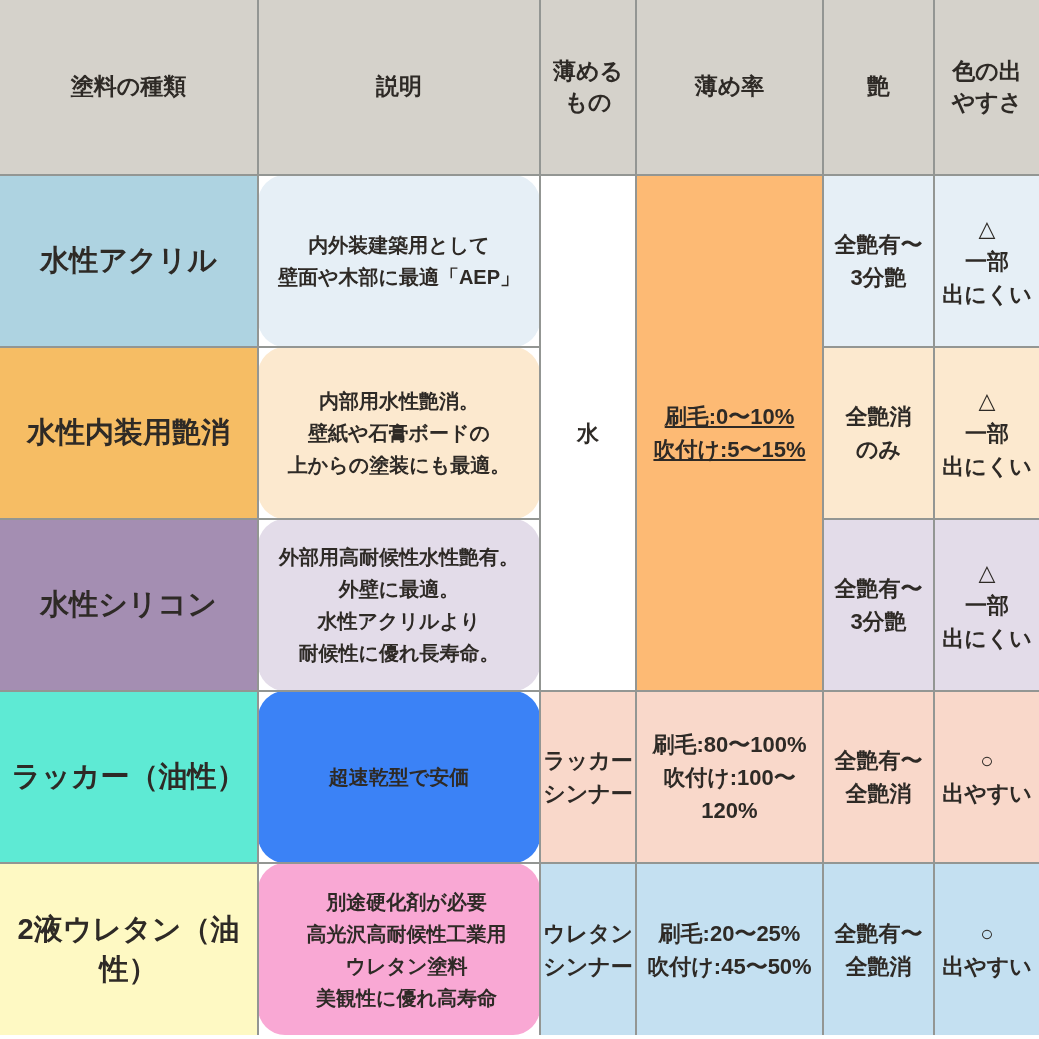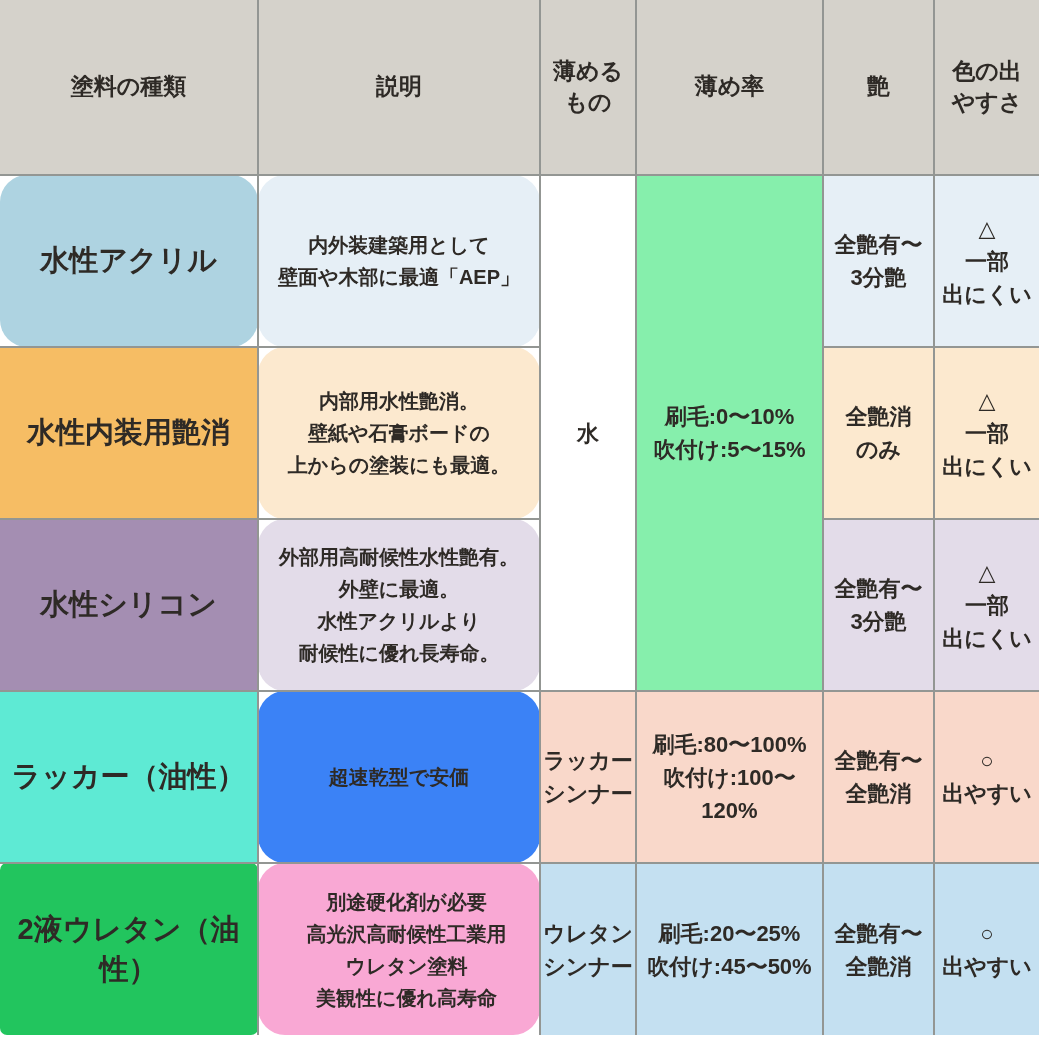--- a/index.html
+++ b/index.html
@@ -69,25 +69,25 @@
         <th data-name="header-thinner">薄める
 もの</th>
         <th data-name="header-thinning-ratio">薄め率</th>
         <th data-name="header-gloss">艶</th>
         <th data-name="header-color-ease">色の出
 やすさ</th>
       </tr>
   </thead>
   <tbody data-name="table-body">
       <tr data-name="table-row">
-        <td class="kind-name" data-name="cell-paint-type" style="background: rgb(174, 211, 225); border-radius: 27px;">水性アクリル</td>
+        <td class="kind-name" data-name="cell-paint-type" style="background: rgb(174, 211, 225);">水性アクリル</td>
         <td class="kind-desc" data-name="cell-description" style="background: rgb(230, 239, 246);">内外装建築用として
 壁面や木部に最適「AEP」</td>
         <td class="kind-mid" rowspan="3" data-name="cell-thinner" style="background: rgb(255, 255, 255);">水</td>
-        <td class="kind-mid" rowspan="3" data-name="cell-thinning-ratio" style="background: #86efac;">刷毛:0〜10%
+        <td class="kind-mid" rowspan="3" data-name="cell-thinning-ratio" style="background: #fdba74; text-decoration: underline;">刷毛:0〜10%
 吹付け:5〜15%</td>
         <td class="kind-mid" data-name="cell-gloss" style="background: rgb(230, 239, 246);">全艶有〜
 3分艶</td>
         <td class="kind-mid" data-name="cell-color-ease" style="background: rgb(230, 239, 246);">△
 一部
 出にくい</td>
       </tr>
       <tr data-name="table-row">
         <td class="kind-name" data-name="cell-paint-type" style="background: rgb(246, 189, 100);">水性内装用艶消</td>
         <td class="kind-desc" data-name="cell-description" style="background: rgb(252, 233, 207);">内部用水性艶消。
@@ -117,21 +117,21 @@
         <td class="kind-mid" data-name="cell-thinner" style="background: rgb(249, 216, 202);">ラッカー
 シンナー</td>
         <td class="kind-mid" data-name="cell-thinning-ratio" style="background: rgb(249, 216, 202);">刷毛:80〜100%
 吹付け:100〜120%</td>
         <td class="kind-mid" data-name="cell-gloss" style="background: rgb(249, 216, 202);">全艶有〜
 全艶消</td>
         <td class="kind-mid" data-name="cell-color-ease" style="background: rgb(249, 216, 202);">○
 出やすい</td>
       </tr>
       <tr data-name="table-row">
-        <td class="kind-name" data-name="cell-paint-type" style="background: #22c55e; border-radius: 7px;">2液ウレタン（油性）</td>
+        <td class="kind-name" data-name="cell-paint-type" style="background: #fef9c3;">2液ウレタン（油性）</td>
         <td class="kind-desc" data-name="cell-description" style="background: #f9a8d4; padding-left: 15px;">別途硬化剤が必要
 高光沢高耐候性工業用
 ウレタン塗料
 美観性に優れ高寿命</td>
         <td class="kind-mid" data-name="cell-thinner" style="background: rgb(196, 224, 241);">ウレタン
 シンナー</td>
         <td class="kind-mid" data-name="cell-thinning-ratio" style="background: rgb(196, 224, 241); margin-top: 12px;">刷毛:20〜25%
 吹付け:45〜50%</td>
         <td class="kind-mid" data-name="cell-gloss" style="background: rgb(196, 224, 241);">全艶有〜
 全艶消</td>

